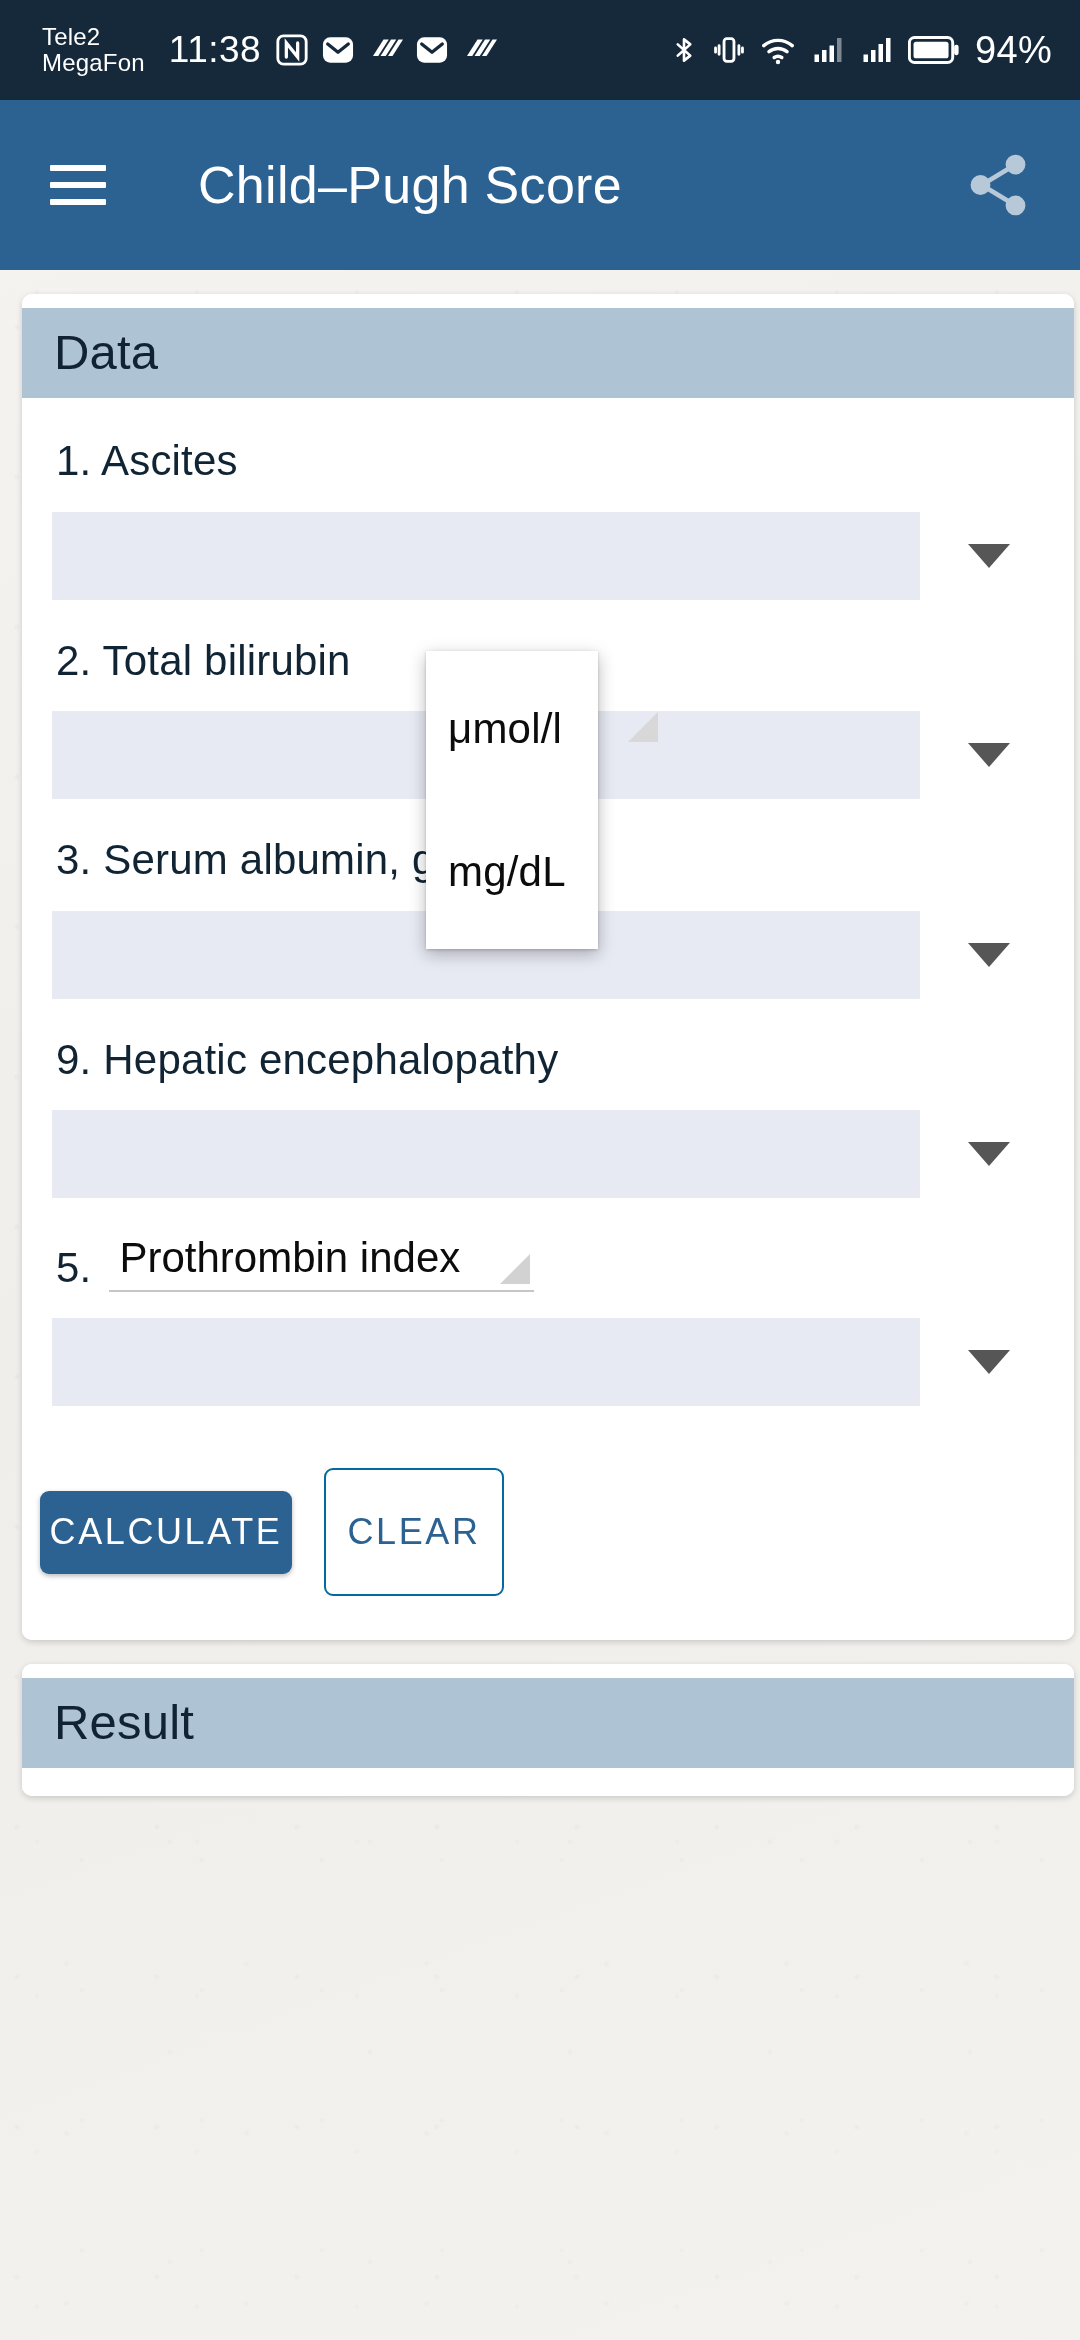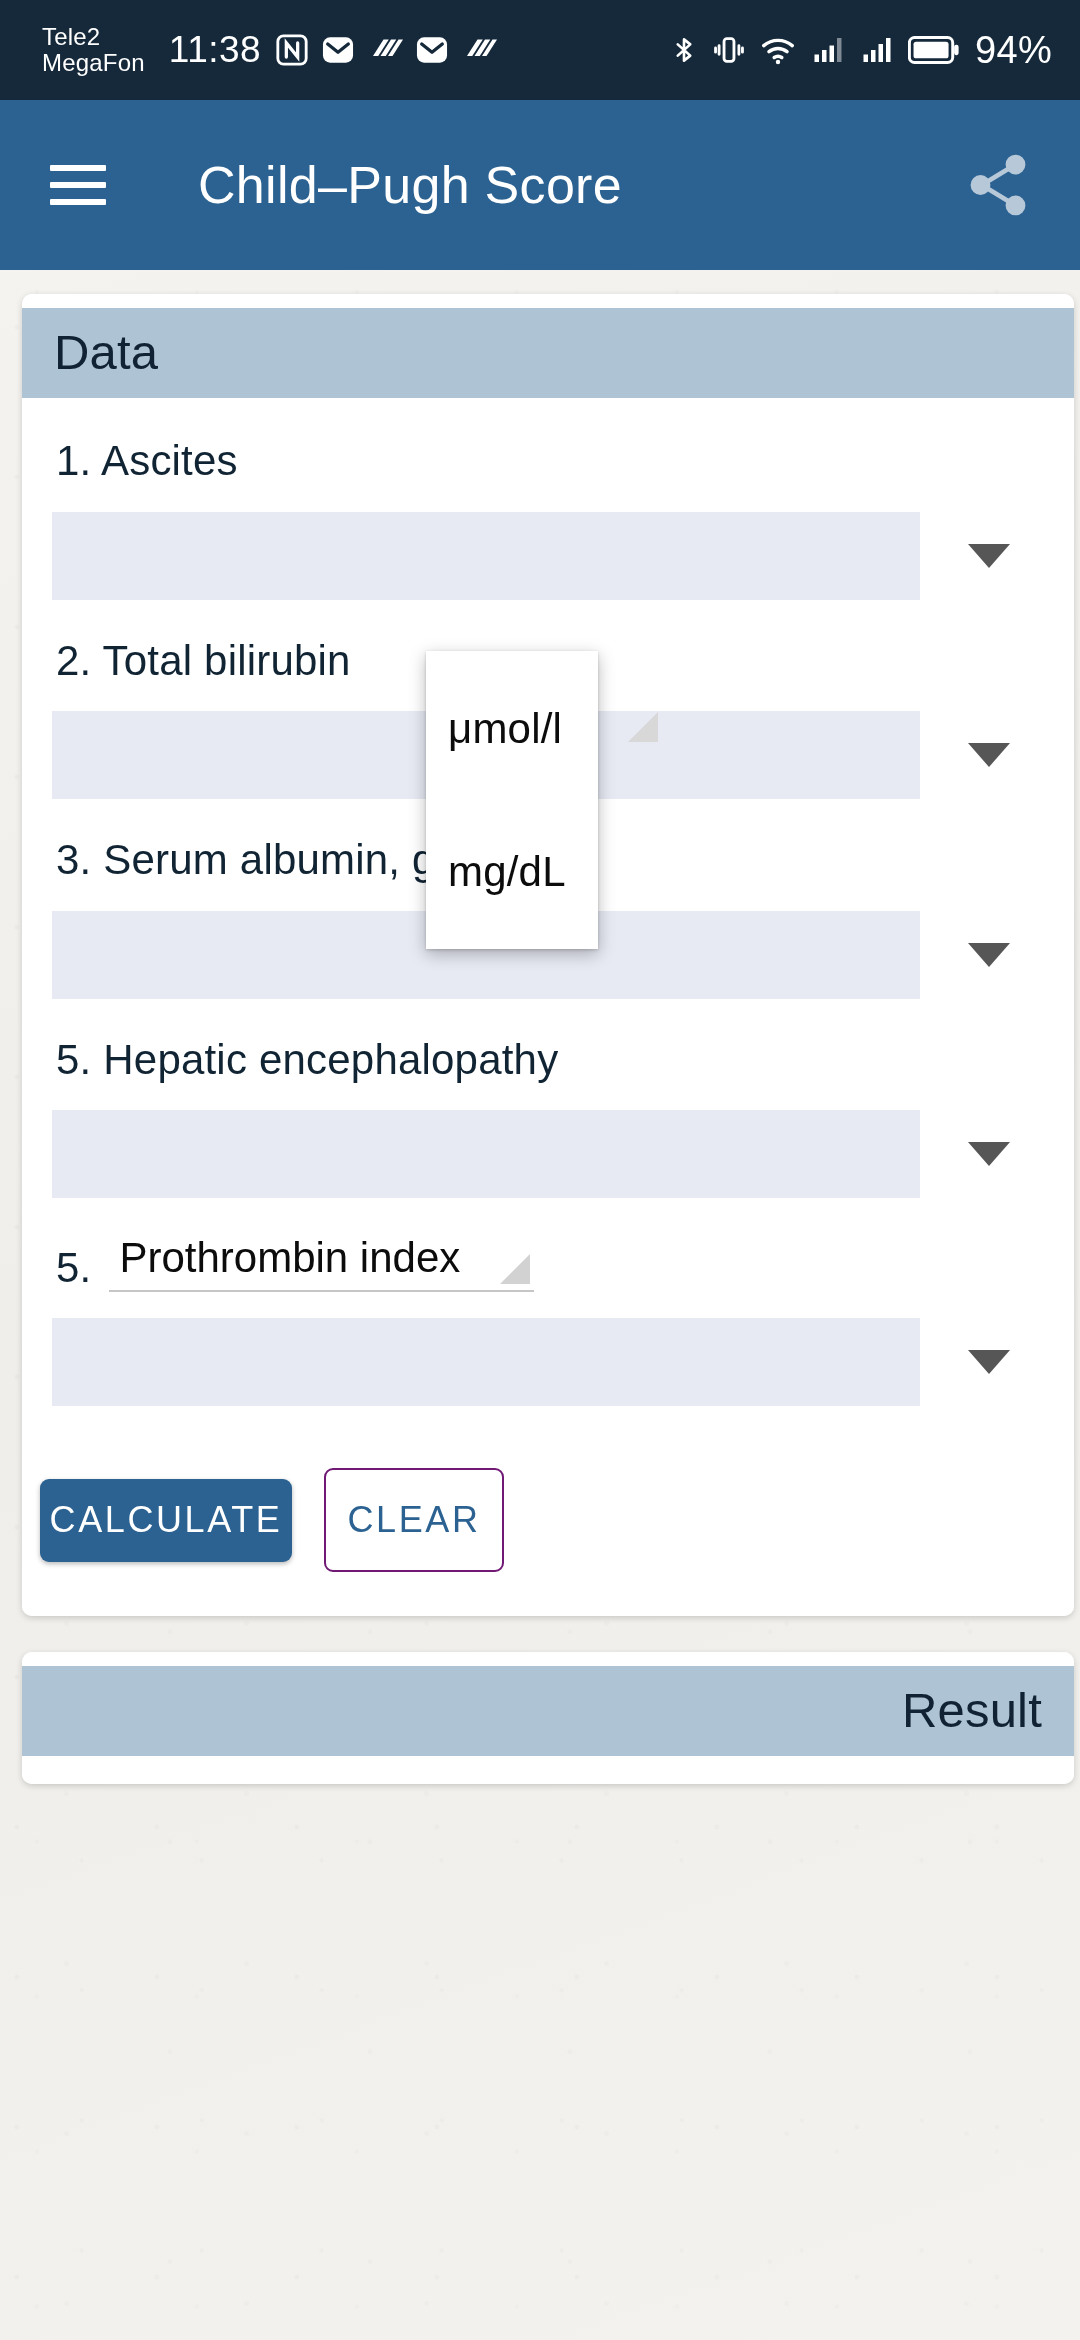--- a/index.html
+++ b/index.html
@@ -75,21 +75,21 @@
 
   
   .scroll { padding: 24px 6px 0 22px; }
   .card {
     background: #ffffff;
     border-radius: 10px;
     box-shadow: 0 2px 6px rgba(0,0,0,.17);
     overflow: hidden;
     position: relative;
   }
-  .card + .card { margin-top: 36px; text-align: right; }
+  .card + .card { margin-top: 24px; }
   .card-top-pad { height: 14px; background: #ffffff; }
   .card-header {
     background: #aec4d5;
     padding: 16px 32px 18px 32px;
   }
   .card-header-title {
     color: #102233;
     font-size: 49px;
     font-weight: 400;
     letter-spacing: .2px;
@@ -158,22 +158,22 @@
   }
   .btn-calculate {
     background: #2c6291;
     color: #ffffff;
     width: 252px; height: 83px;
     box-shadow: 0 2px 5px rgba(0,0,0,.28);
   }
   .btn-clear {
     background: #ffffff;
     color: #2c6291;
-    border: 2px solid #701a75;
-    width: 180px; height: 104px;
+    border: 2px solid #0369a1;
+    width: 180px; height: 128px;
     margin-left: 32px;
   }
 
   
   .popup {
     position: absolute;
     left: 426px;
     top: 651px;
     width: 172px;
     background: #ffffff;
@@ -344,21 +344,21 @@
 
       <div class="field">
         <div class="field-label">3. Serum albumin, g/L</div>
         <div class="spinner-row">
           <div class="spinner-box"></div>
           <div class="caret-down"></div>
         </div>
       </div>
 
       <div class="field">
-        <div class="field-label">5. Hepatic encephalopathy</div>
+        <div class="field-label">9. Hepatic encephalopathy</div>
         <div class="spinner-row">
           <div class="spinner-box"></div>
           <div class="caret-down"></div>
         </div>
       </div>
 
       <div class="field">
         <div class="label-row">
           <span class="field-label">5.</span>
           <span class="inline-spinner">

